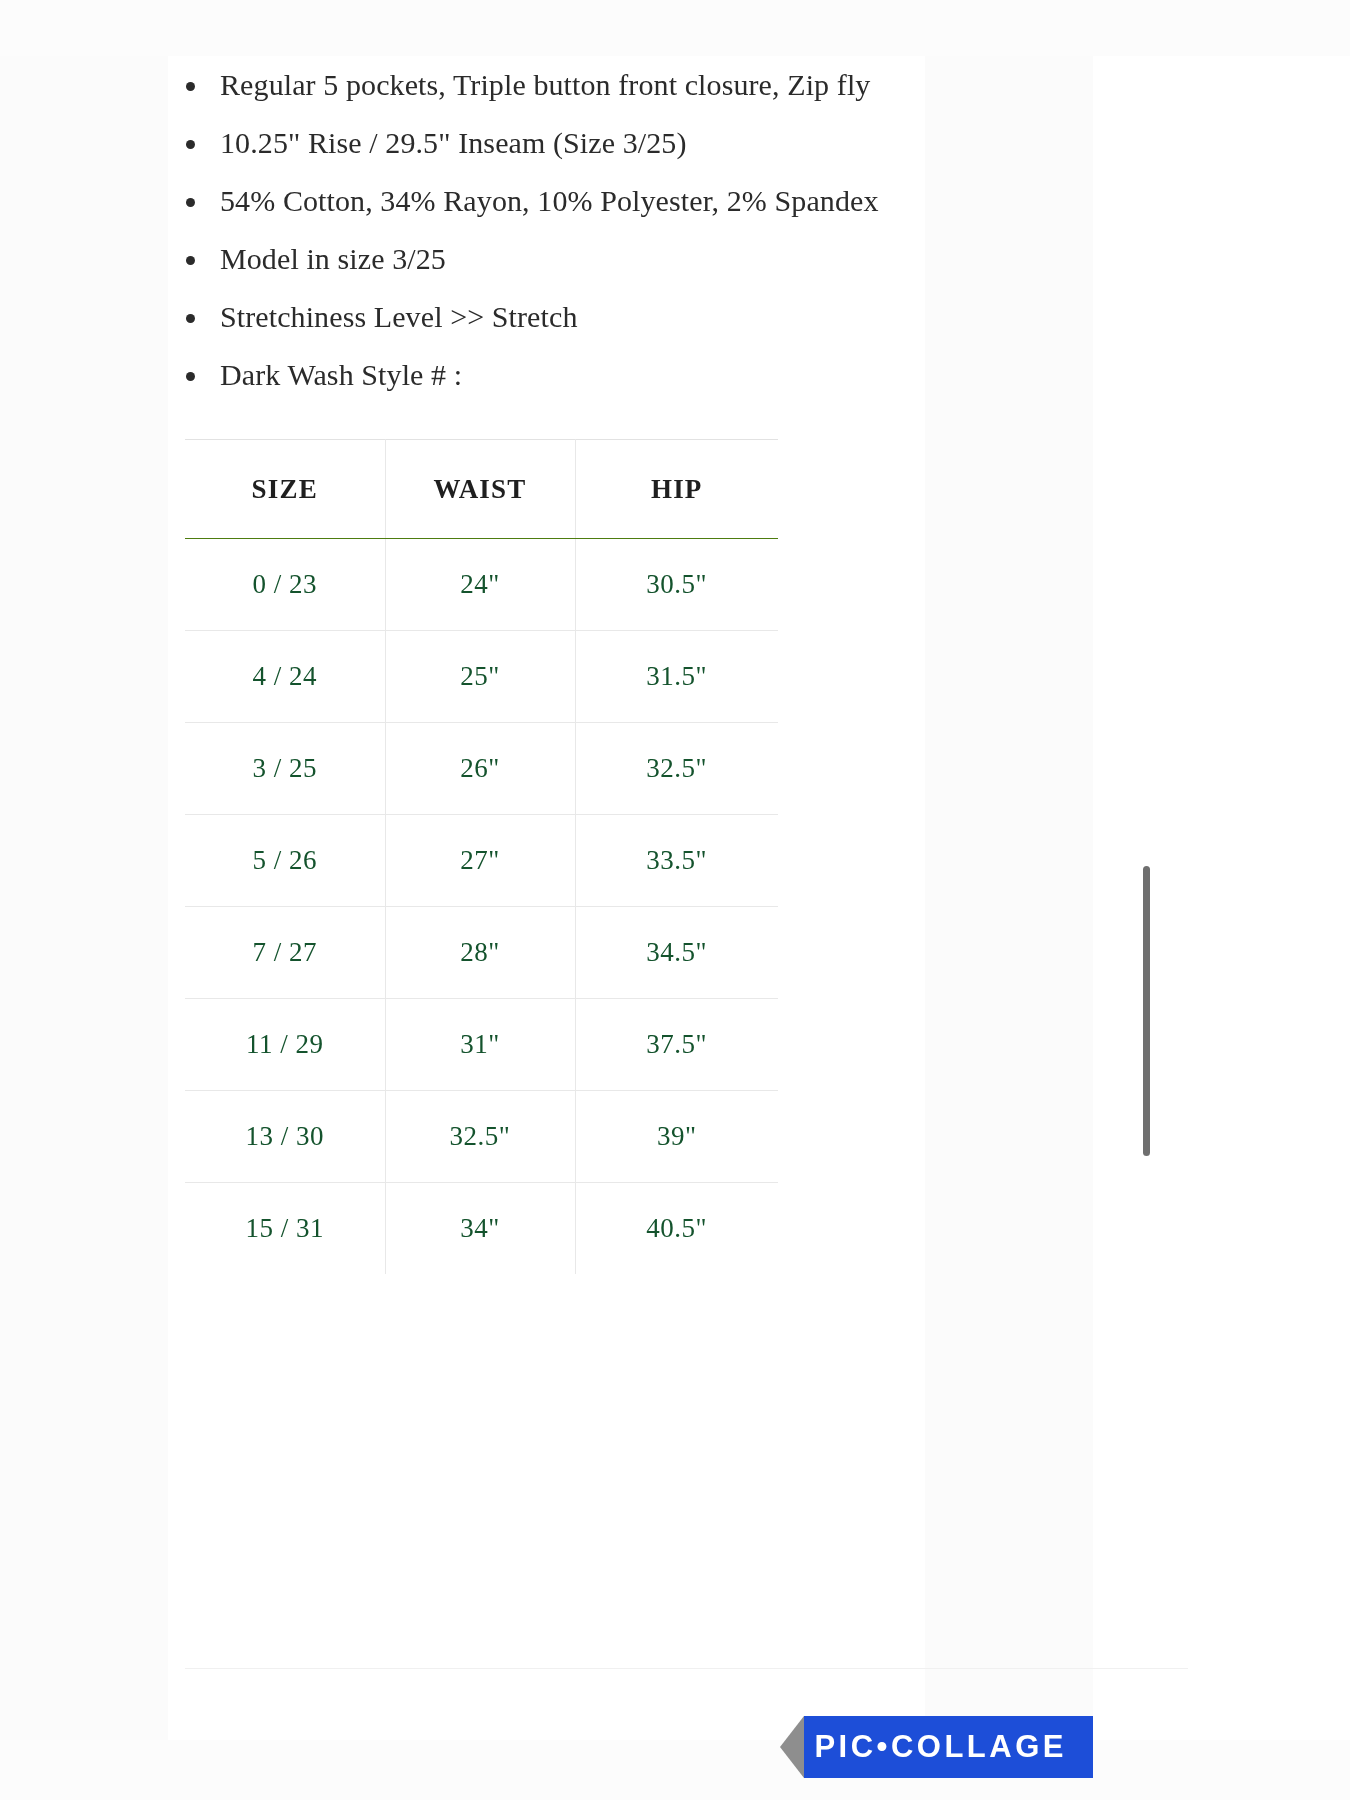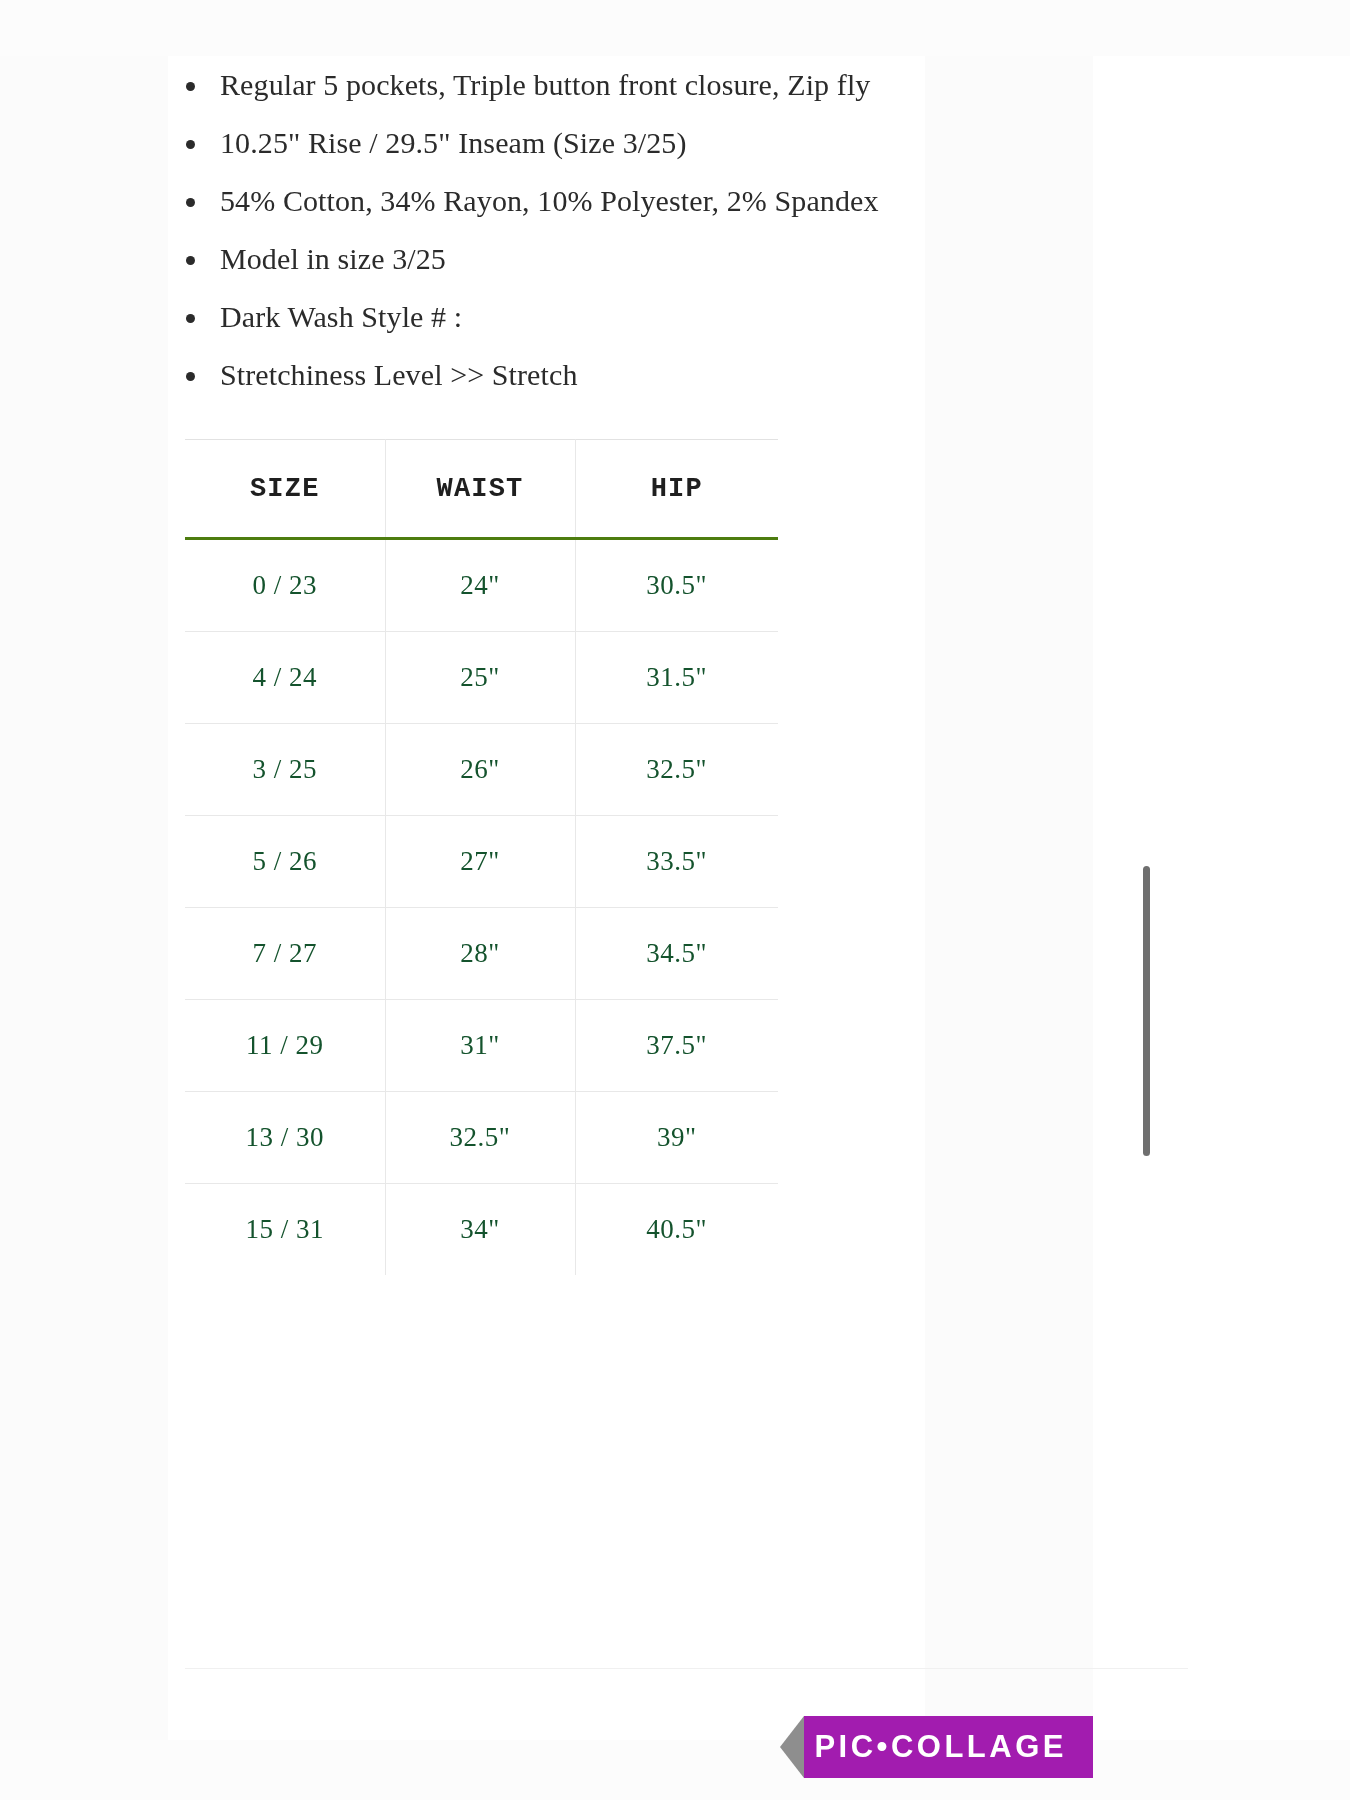--- a/index.html
+++ b/index.html
@@ -87,29 +87,29 @@
   table.size-table {
     border-collapse: collapse;
     width: 593px;
     table-layout: fixed;
   }
   table.size-table col.c1 { width: 200px; }
   table.size-table col.c2 { width: 190px; }
   table.size-table col.c3 { width: 203px; }
 
   table.size-table th {
-    font-family: Liberation Mono, monospace;
+    font-family: Liberation Serif, serif;
     font-size: 27px;
     font-weight: bold;
     color: #1f1f1f;
     letter-spacing: 1.2px;
     text-align: center;
     padding: 34px 0 33px 0;
     border-top: 1px solid #e2e2e2;
-    border-bottom: 3px solid #4d7c0f;
+    border-bottom: 1px solid #4d7c0f;
   }
   table.size-table td {
     font-family: "Liberation Serif", serif;
     font-size: 27px;
     color: #14532d;
     text-align: center;
     padding: 30px 0 30px 0;
     border-bottom: 1px solid #e8e8e8;
     letter-spacing: 0.5px;
   }
@@ -149,21 +149,21 @@
     display: flex;
     align-items: center;
   }
   .wm-tail {
     width: 0; height: 0;
     border-top: 31px solid transparent;
     border-bottom: 31px solid transparent;
     border-right: 24px solid #8e8e8e;
   }
   .wm-body {
-    background: #a21caf;
+    background: #1d4ed8;
     height: 62px;
     display: flex;
     align-items: center;
     padding: 0 26px 0 10px;
   }
   .wm-body span {
     font-family: "Liberation Sans", sans-serif;
     font-size: 31px;
     font-weight: bold;
     letter-spacing: 3.5px;
@@ -194,25 +194,25 @@
       <li>
         <span class="bullet"></span>
         <span>54% Cotton, 34% Rayon, 10% Polyester, 2% Spandex</span>
       </li>
       <li>
         <span class="bullet"></span>
         <span>Model in size 3/25</span>
       </li>
       <li>
         <span class="bullet"></span>
+        <span>Stretchiness Level &gt;&gt; Stretch</span>
+      </li>
+      <li>
+        <span class="bullet"></span>
         <span>Dark Wash Style # : </span>
-      </li>
-      <li>
-        <span class="bullet"></span>
-        <span>Stretchiness Level &gt;&gt; Stretch</span>
       </li>
     </ul>
 
     <div class="table-wrap">
       <table class="size-table">
         <colgroup>
             <col class="c1">
             <col class="c2">
             <col class="c3">
           </colgroup>

